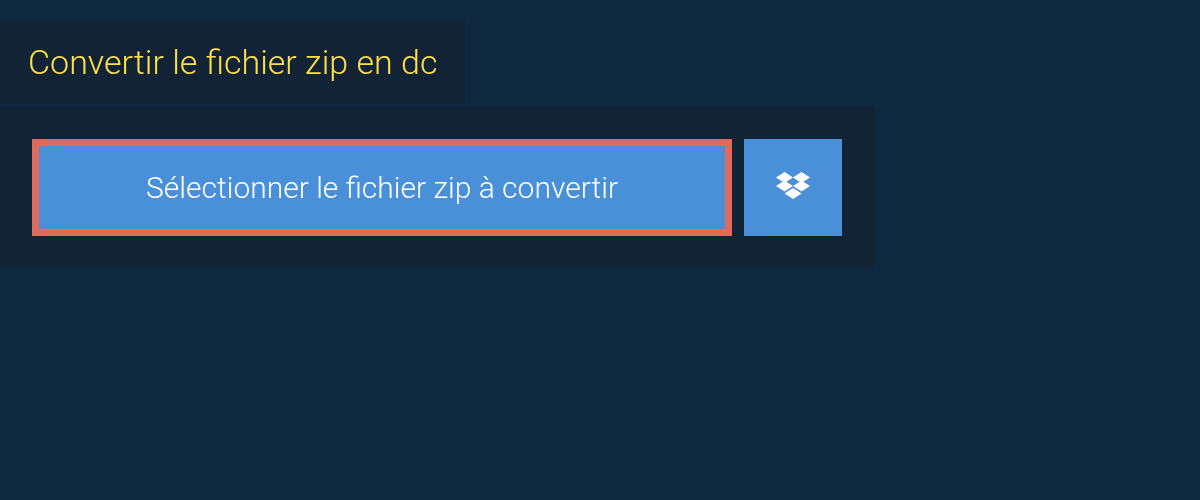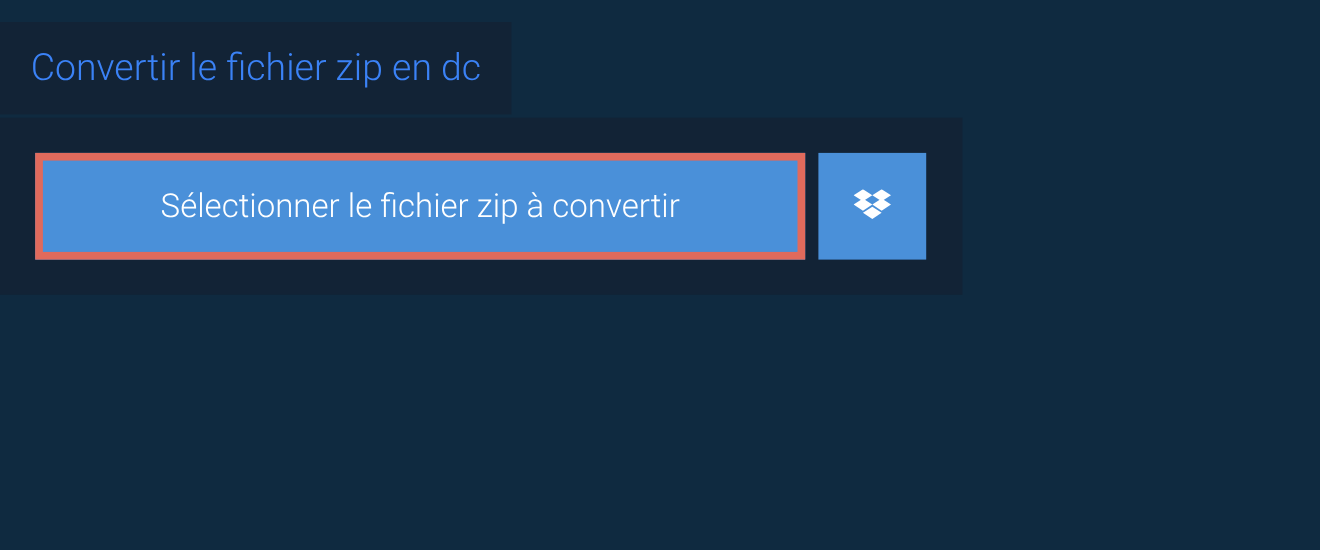--- a/index.html
+++ b/index.html
@@ -9,21 +9,21 @@
     }
     body {
       width: 1200px;
       height: 500px;
       background: #0f2a40;
       font-family: -apple-system, BlinkMacSystemFont, "Segoe UI", Roboto, Helvetica, Arial, sans-serif;
       overflow: hidden;
     }
     .header-tab {
       background: #122336;
-      color: #3b82f6;
+      color: #fde047;
       font-size: 34px;
       font-weight: 300;
       padding: 22px 28px;
       display: inline-block;
       margin-top: 20px;
     }
     .panel {
       background: #122336;
       margin-top: 3px;
       padding: 32px;

